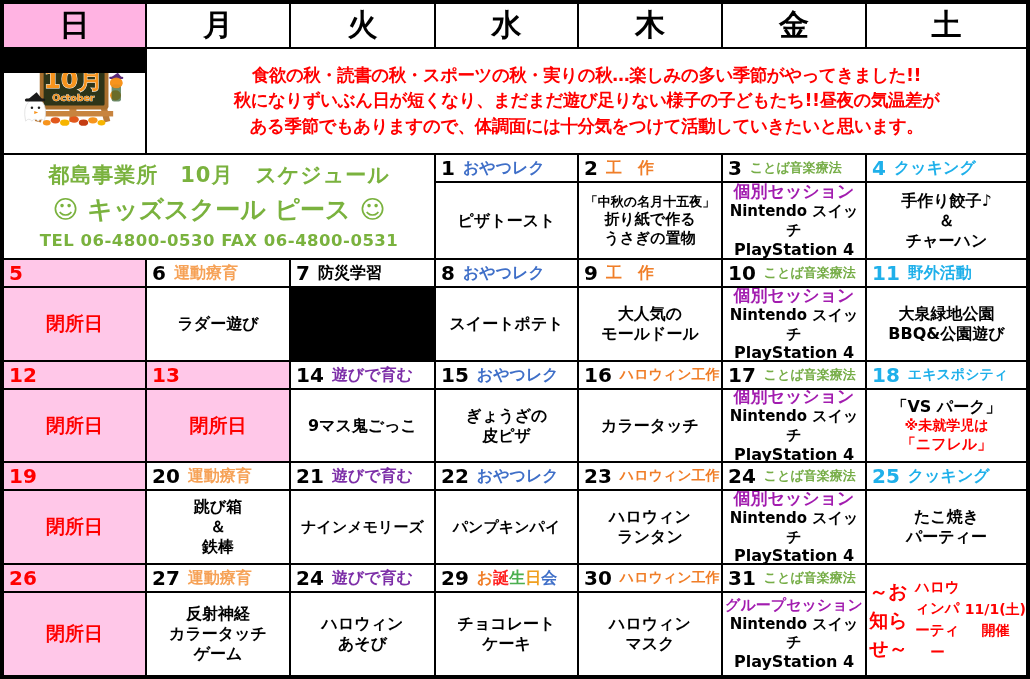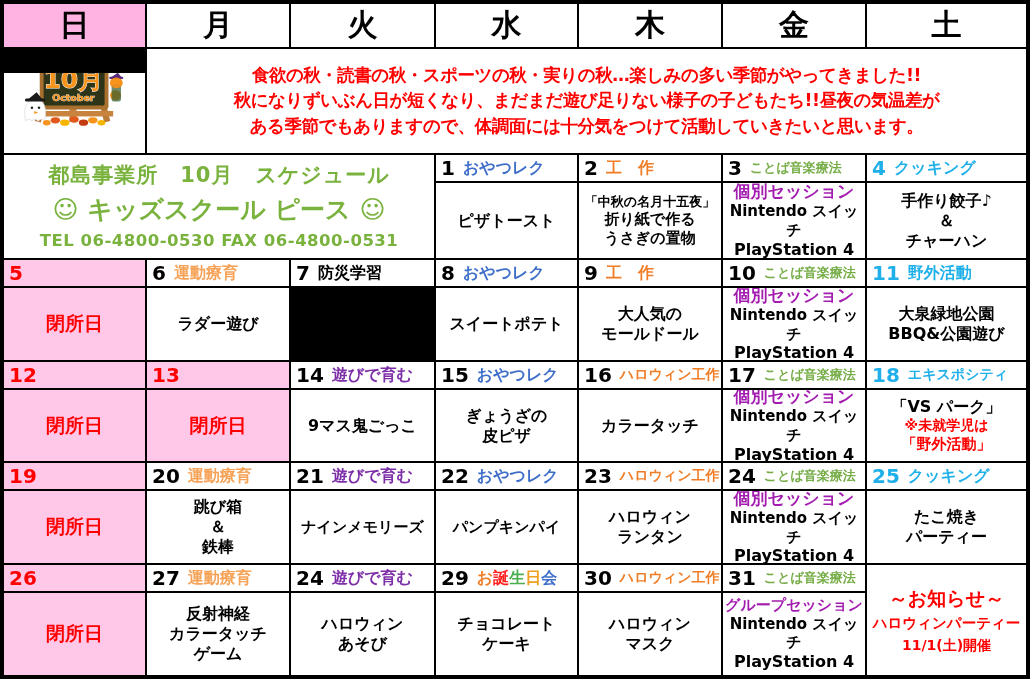--- a/index.html
+++ b/index.html
@@ -37,21 +37,21 @@
   .dbody { display:flex; flex-direction:column; align-items:center; justify-content:center;
            font-weight:bold; color:#000; font-size:16px; line-height:1.25; text-align:center; }
   .closed { background:#ffc7e8; }
   .closed.dbody { color:#ff0000; font-size:19px; }
   .session { color:#a21caf; font-size:17px; }
   .session.sm { font-size:15px; }
   .ln-sm { font-size:13px; }
   .ln-md { font-size:15px; }
   .ln-red { color:#ff0000; font-size:14px; }
   .ln-red2 { color:#ff0000; font-size:15px; }
-  .notice { grid-area:11/7/13/8; display:flex; flex-direction:column; align-items:center; justify-content:center;
+  .notice { grid-area:11/7/13/8; display:flex; flex-direction:row; align-items:center; justify-content:center;
             color:#ff0000; font-weight:bold; text-align:center; line-height:1.5; }
   .notice .n1 { font-size:19px; }
   .notice .n2 { font-size:14.5px; }
   .notice .n3 { font-size:14px; }
 </style>
 </head>
 <body>
 
 <div class="cal">
 
@@ -259,21 +259,21 @@
     <div>カラータッチ</div>
   </div>
   <div class="cell dbody" style="grid-area:8/6">
     <div class="session">個別セッション</div>
     <div class="ln-md">Nintendo スイッチ</div>
     <div>PlayStation 4</div>
   </div>
   <div class="cell dbody" style="grid-area:8/7">
     <div>「VS パーク」</div>
     <div class="ln-red">※未就学児は</div>
-    <div class="ln-red2">「野外活動」</div>
+    <div class="ln-red2">「ニフレル」</div>
   </div>
 
   <div class="cell dlabel closed" style="grid-area:9/1">
     <span class="num red">19</span>
   </div>
   <div class="cell dlabel" style="grid-area:9/2">
     <span class="num">20</span>
     <span class="cat c-lorange">運動療育</span>
   </div>
   <div class="cell dlabel" style="grid-area:9/3">

